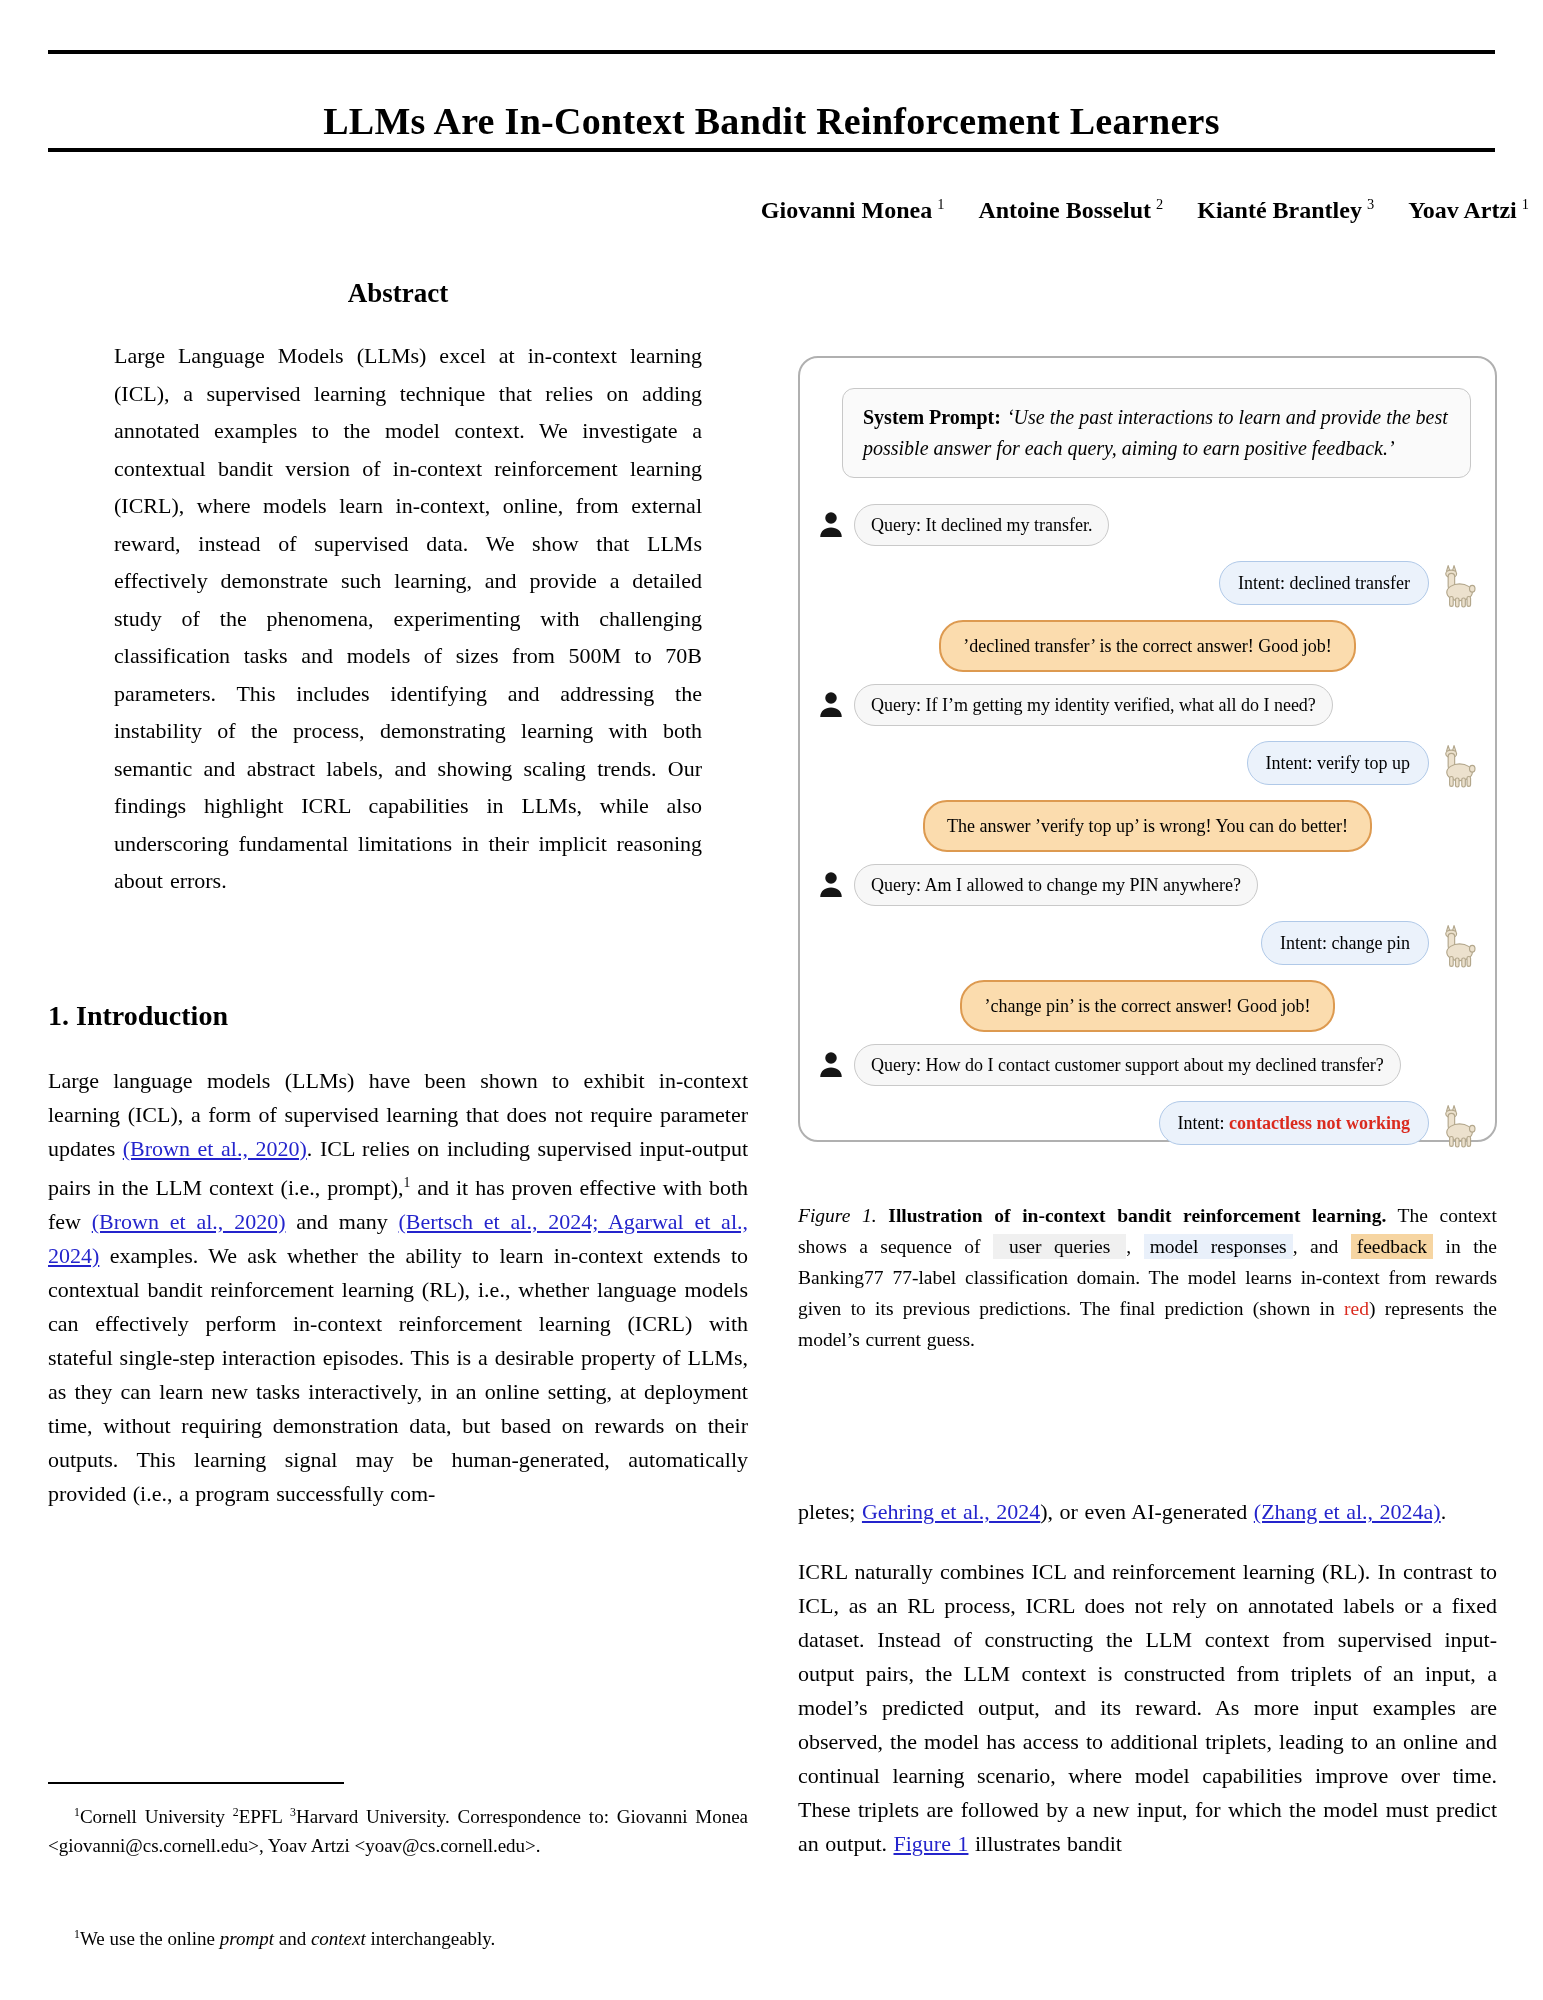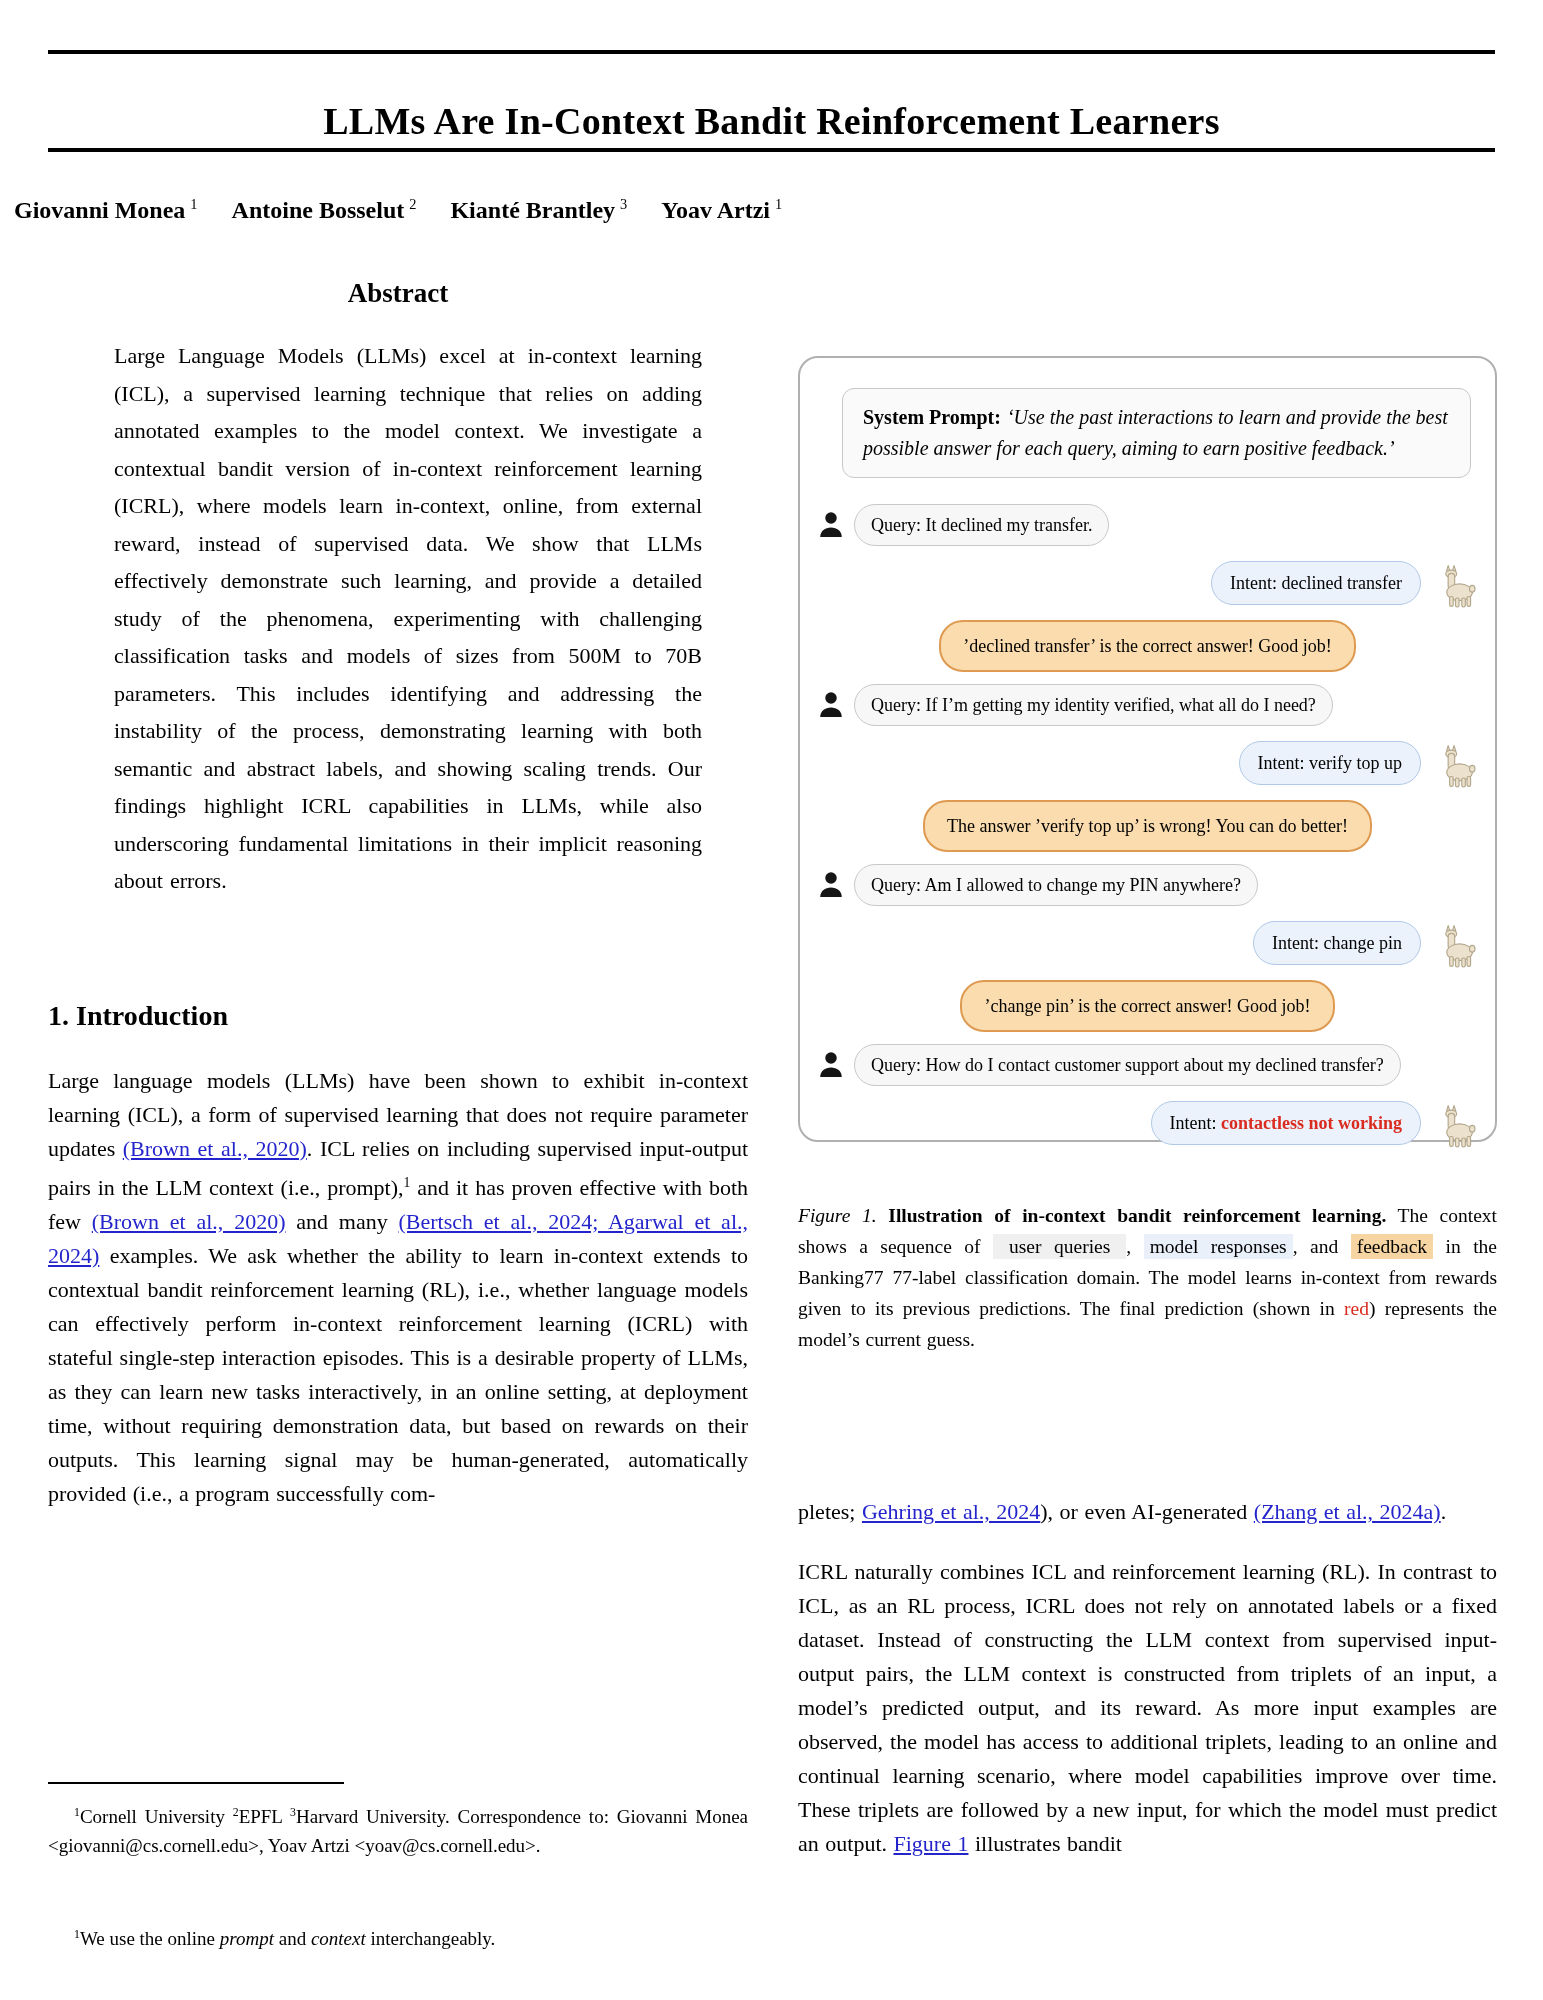--- a/index.html
+++ b/index.html
@@ -6,21 +6,21 @@
   body{
     width:1543px;height:2000px;position:relative;overflow:hidden;
     background:#ffffff;color:#000;
     font-family:"Liberation Serif", serif;
   }
   .rule{position:absolute;left:48px;width:1447px;height:4px;background:#000}
   #rule-top{top:50px}
   #rule-title-bottom{top:148px}
   .paper-title{position:absolute;top:74px;left:0;width:100%;text-align:center;
     font-size:38px;font-weight:bold;letter-spacing:.3px}
-  .authors{position:absolute;top:196px;left:0;width:100%;text-align:left;
+  .authors{position:absolute;top:196px;left:0;width:100%;text-align:right;
     font-size:24px;font-weight:bold}
   .author{margin:0 14px;white-space:nowrap}
   .author sup{font-weight:400;font-size:60%;margin-left:5px;vertical-align:9px}
 
   
   .col-left{position:absolute;left:48px;top:278px;width:700px}
   .abstract-heading{text-align:center;font-size:27px;font-weight:bold;margin:0 0 28px 0}
   .abstract-body{margin:0 46px 0 66px;font-size:22px;line-height:37.5px;text-align:justify;word-spacing:1.5px}
   .intro-heading{font-size:28px;font-weight:bold;margin:100px 0 32px 0}
   .body-par{font-size:22px;line-height:34px;text-align:justify;word-spacing:1px;margin:0}
@@ -36,21 +36,21 @@
   .col-right{position:absolute;left:798px;top:356px;width:699px}
   .figure-box{height:786px;box-sizing:border-box;border:2px solid #b0b0b0;border-radius:20px;
     padding:24px 16px 0 16px}
   .system-bubble{margin:6px 8px 26px 26px;background:#fafafa;border:1.5px solid #c8c8c8;
     border-radius:12px;padding:13px 20px;font-size:20px;line-height:31px}
   .system-label{font-weight:bold}
   .system-text{font-style:italic;margin-left:6px}
   .chat{display:flex;flex-direction:column;gap:12px}
   .row{display:flex}
   .row-query{justify-content:flex-start;align-items:center;gap:8px}
-  .row-intent{justify-content:flex-end;align-items:center;gap:16px}
+  .row-intent{justify-content:flex-end;align-items:center;gap:8px}
   .row-feedback{justify-content:center}
   .bubble{font-size:18px;line-height:24px;white-space:nowrap}
   .query-bubble{background:var(--query-bg,#f7f7f7);border:1.5px solid var(--query-border,#c9c9c9);
     border-radius:22px;padding:8px 16px}
   .intent-bubble{background:var(--intent-bg,#ebf2fb);border:1.5px solid var(--intent-border,#b0c9e8);
     border-radius:22px;padding:9px 18px}
   .feedback-bubble{background:var(--feedback-bg,#fbdcae);border:2px solid var(--feedback-border,#dd9a50);
     border-radius:24px;padding:12px 22px}
   .msg-answer.final{color:var(--prediction-red,#da2b1f);font-weight:bold}
   .person-icon{width:30px;height:30px;flex:0 0 auto;margin-bottom:1px}

